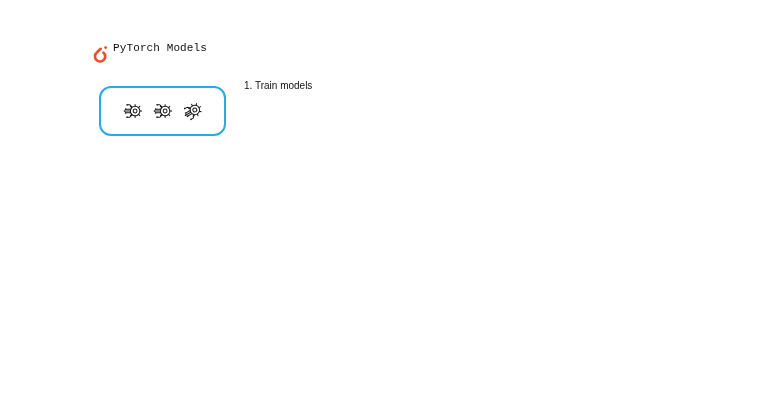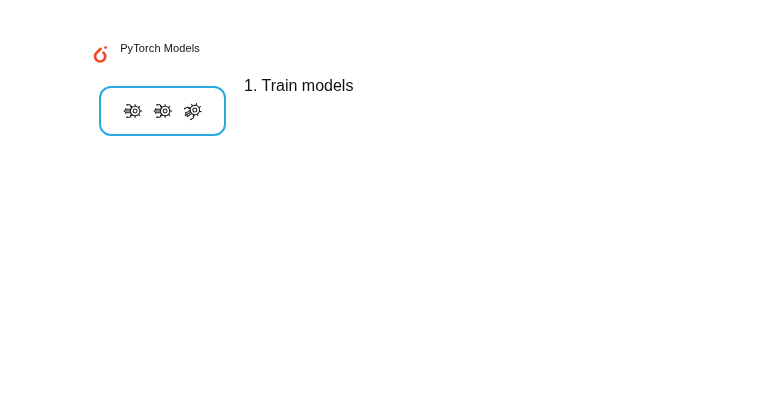--- a/index.html
+++ b/index.html
@@ -33,20 +33,21 @@
   .logo svg { width: 100%; height: 100%; display: block; color: var(--brand); }
   .title {
     position: absolute;
     left: 110px; top: 42px;
     width: 100px;
     text-align: center;
     font-size: 11px;
     line-height: 12.5px;
     letter-spacing: 0.1px;
     color: #111;
+    font-family: Liberation Mono, monospace;
   }
   
   .models-box {
     position: absolute;
     left: 99px; top: 86px;
     width: 127px; height: 50px;
     border: 2.5px solid var(--accent);
     border-radius: 12px;
     background: #fff;
     display: flex;
@@ -57,21 +58,21 @@
   .model-icon {
     width: 22px; height: 22px;
     display: inline-block;
   }
   .model-icon svg { width: 100%; height: 100%; display: block; color: var(--ink); }
   .model-icon:nth-child(3) svg { transform: rotate(-30deg); }
   
   .step-label {
     position: absolute;
     left: 244px; top: 79px;
-    font-size: 16px;
+    font-size: 10px;
     line-height: 14px;
     color: #111;
     white-space: nowrap;
   }
 </style>
 </head>
 <body>
 
 <div class="canvas">
 

